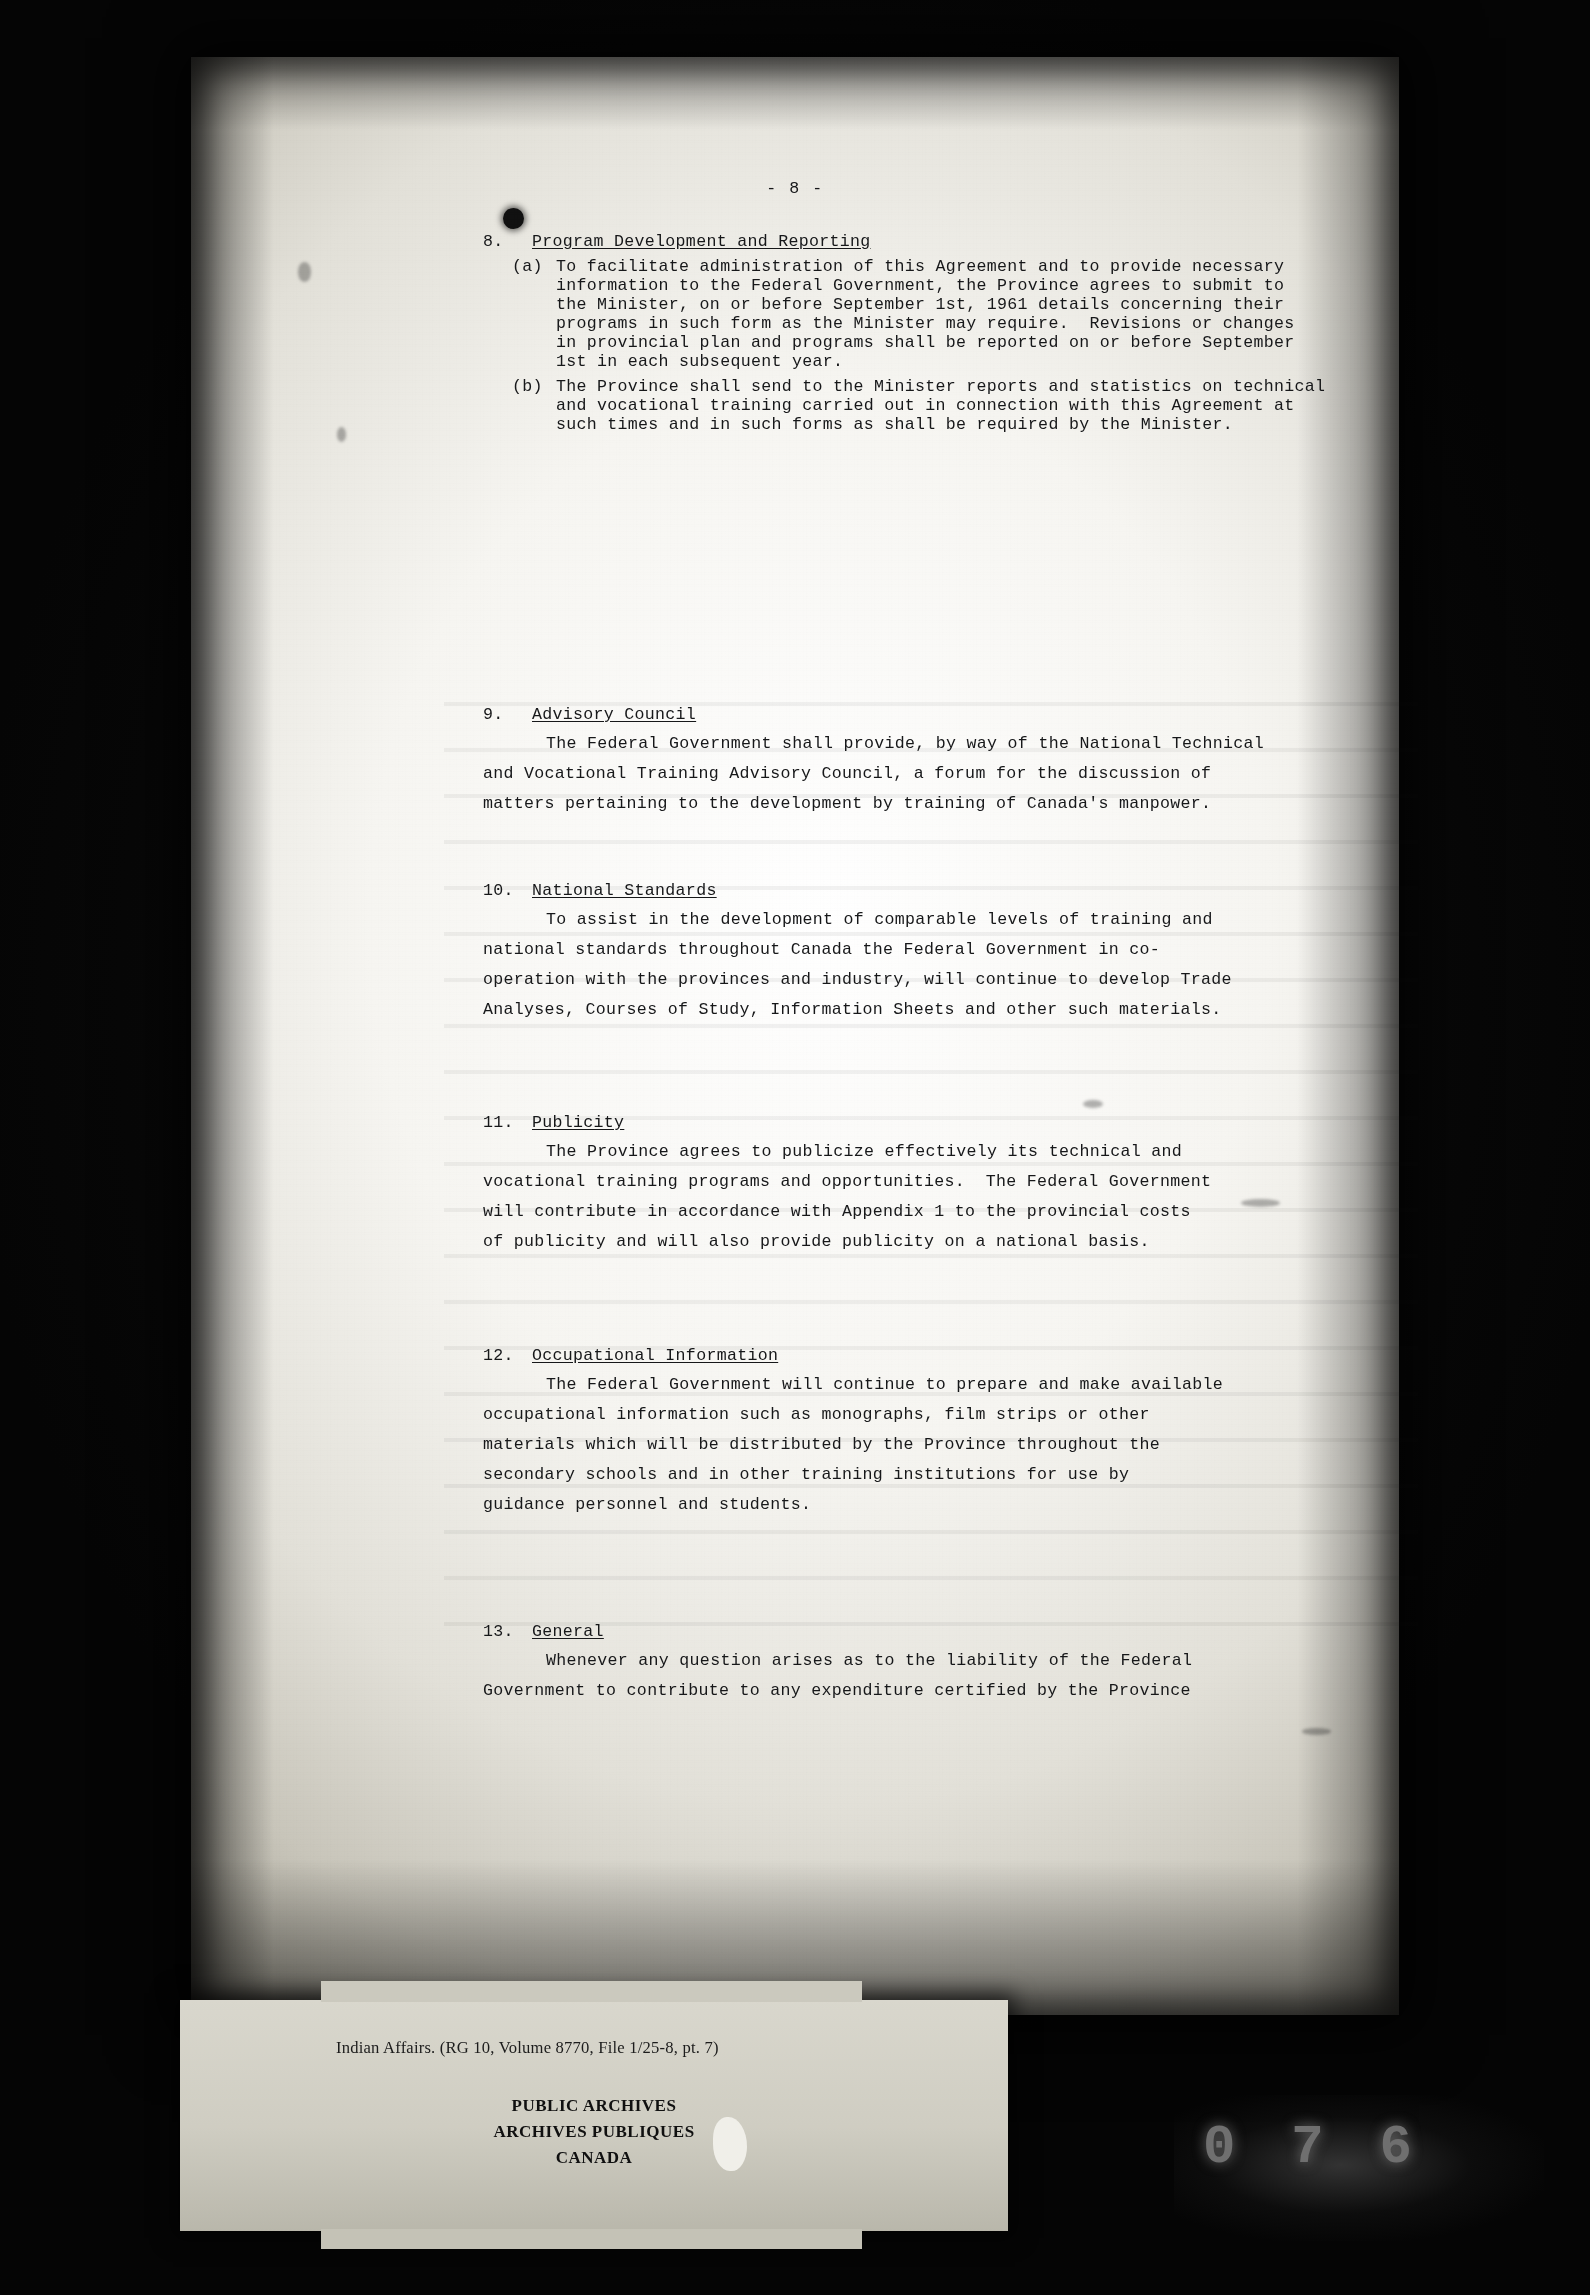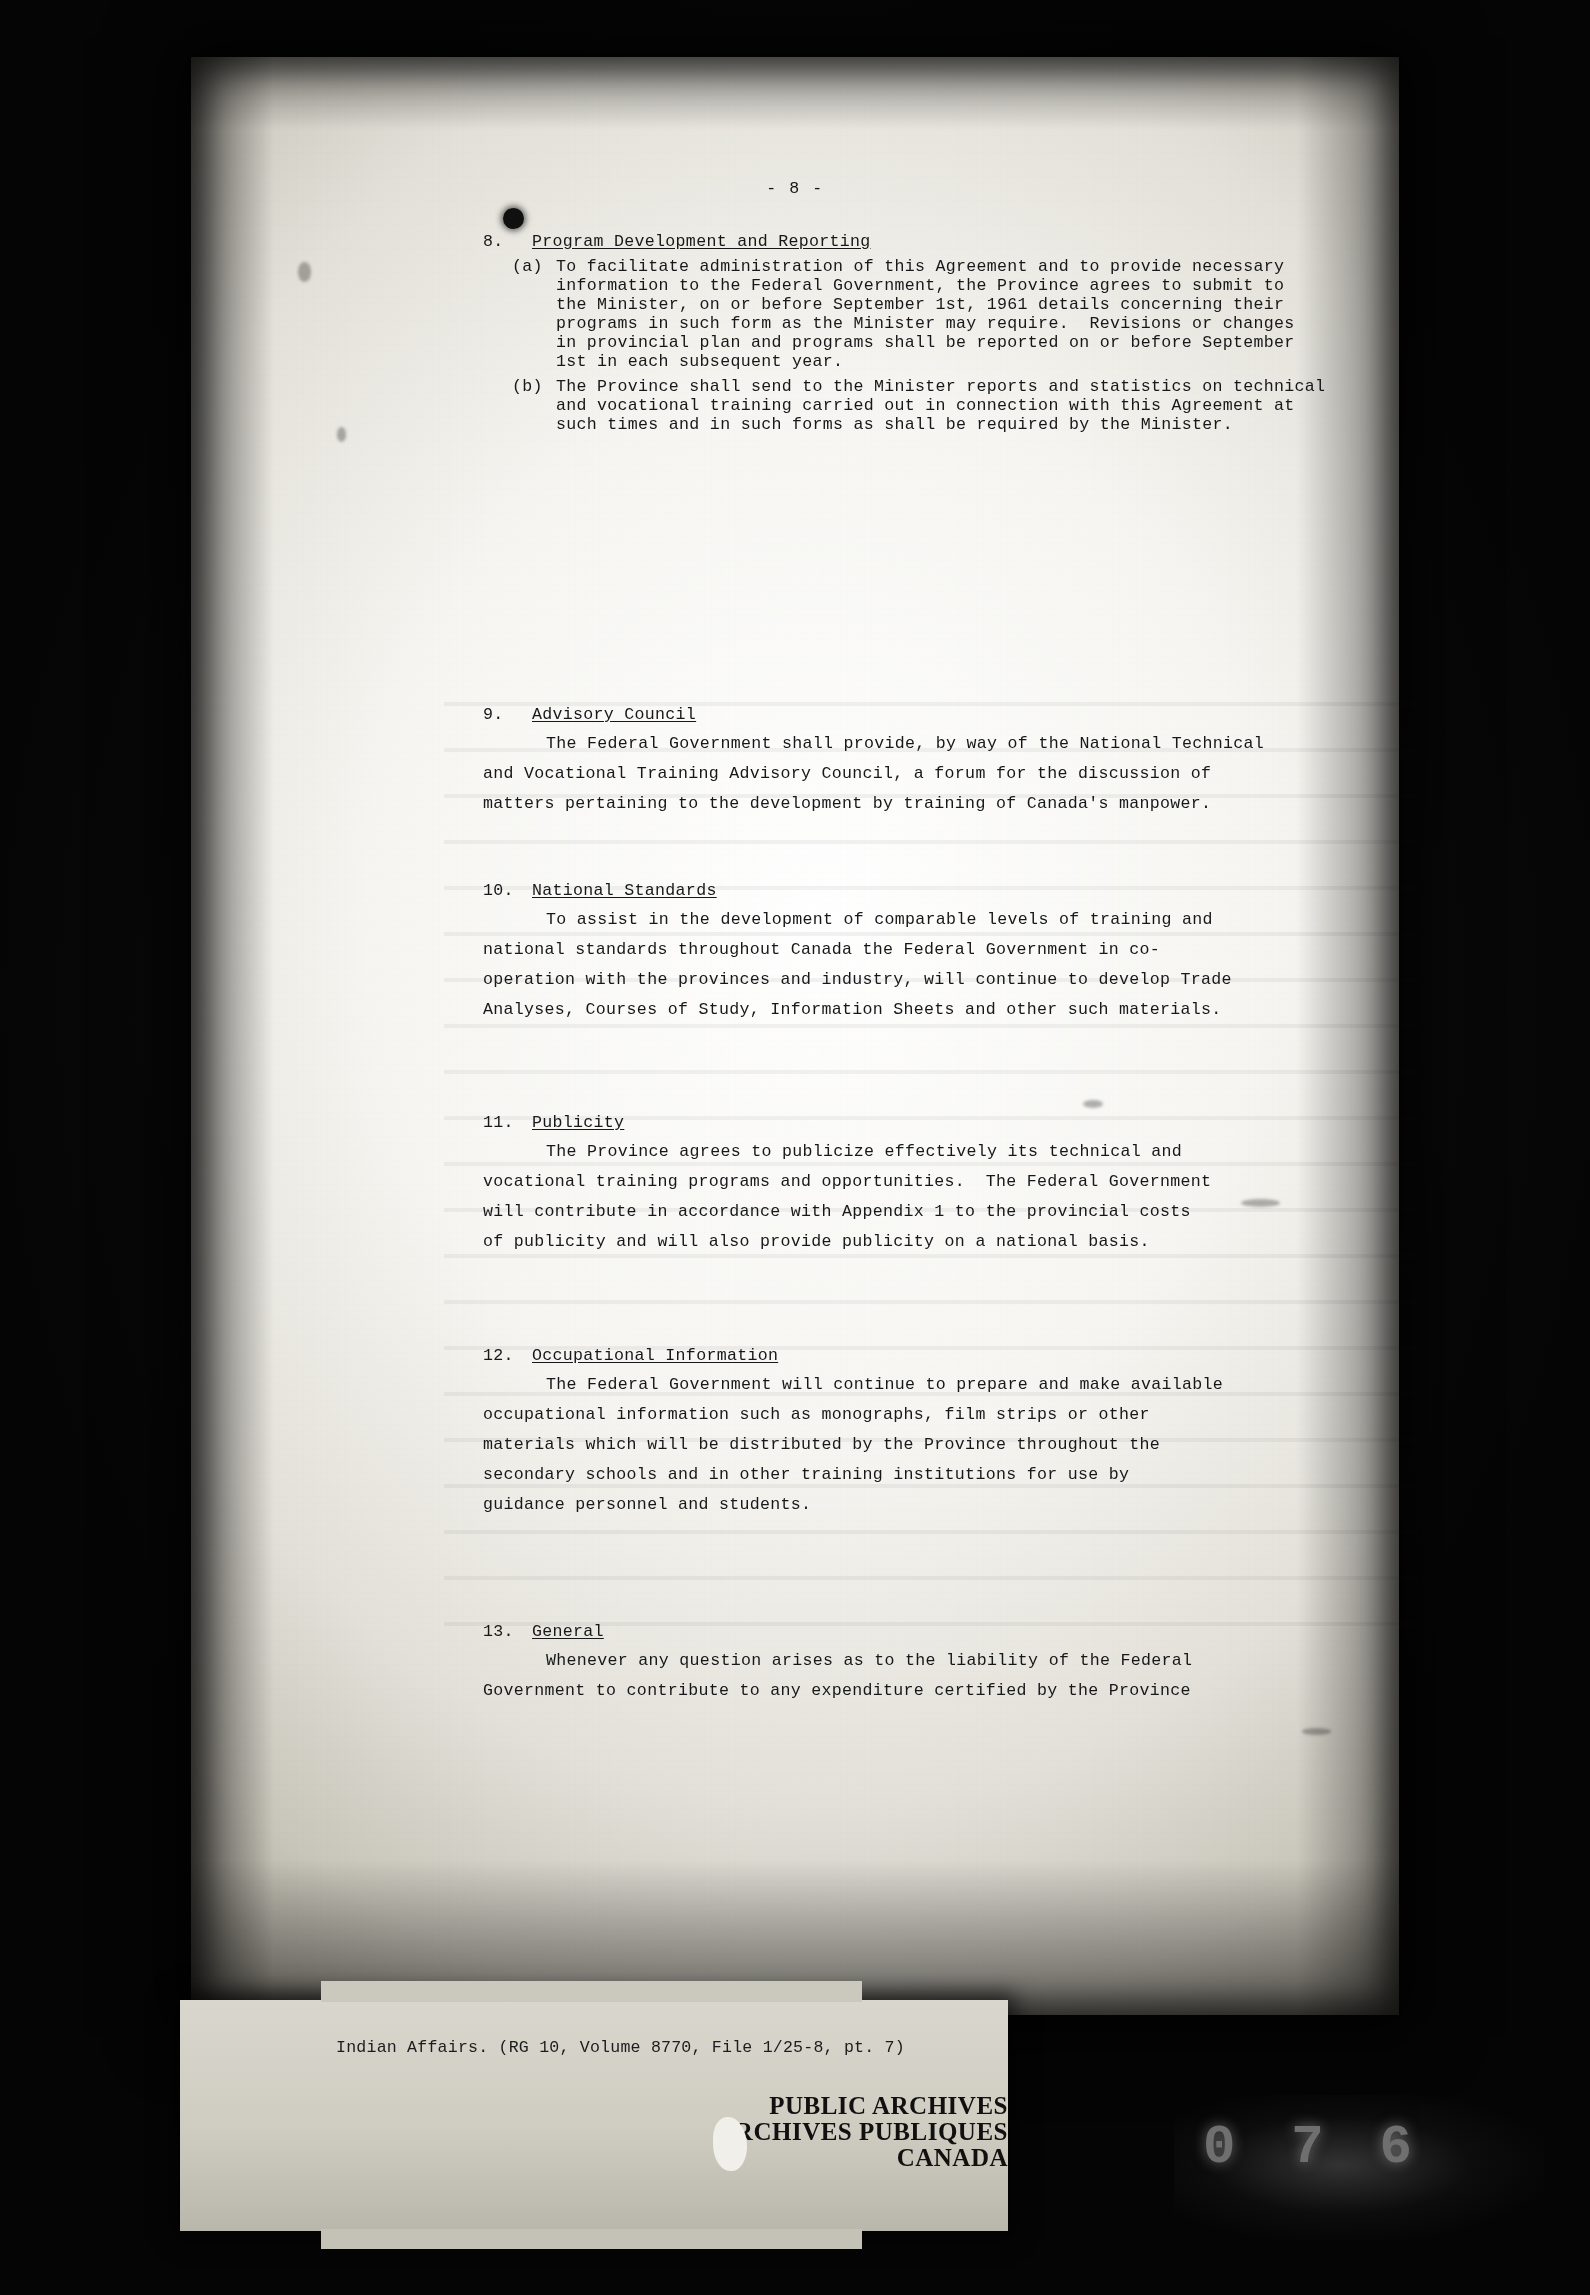--- a/index.html
+++ b/index.html
@@ -183,35 +183,35 @@
     left: 141px;
     bottom: -17.5px;
     width: 541px;
     height: 19.5px;
     background: #c4c2b6;
   }
   #label-ref {
     position: absolute;
     left: 156px;
     top: 38px;
-    font-family: Liberation Mono, monospace;
+    font-family: Liberation Serif, serif;
     font-size: 16.6px;
     color: #1c1c1c;
     letter-spacing: 0.2px;
     white-space: nowrap;
   }
   #label-org {
     position: absolute;
     left: 0;
     top: 93px;
     width: 828px;
-    text-align: right;
+    text-align: center;
     font-family: "Liberation Serif", serif;
     font-weight: bold;
-    font-size: 25px;
+    font-size: 17px;
     line-height: 26px;
     color: #101010;
     letter-spacing: 0.5px;
   }
   #label-blot {
     position: absolute;
     left: 533px;
     top: 117px;
     width: 34px;
     height: 54px;

